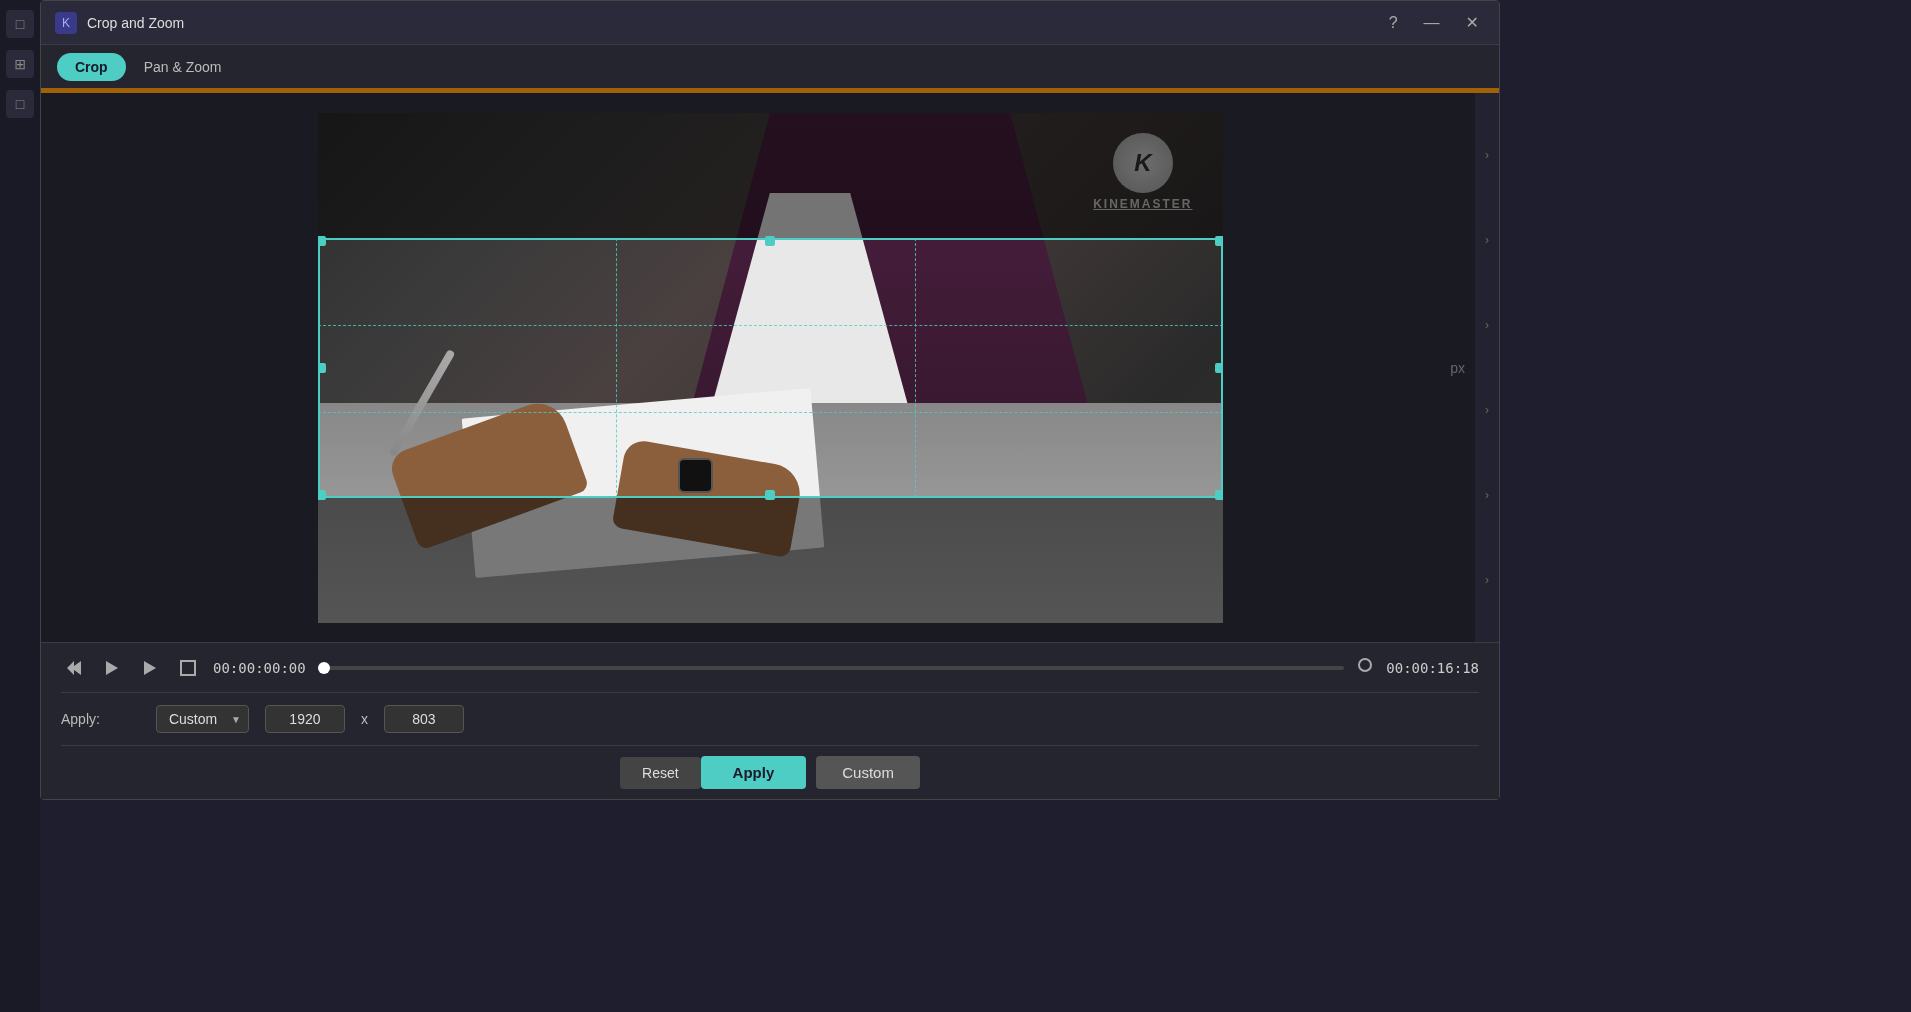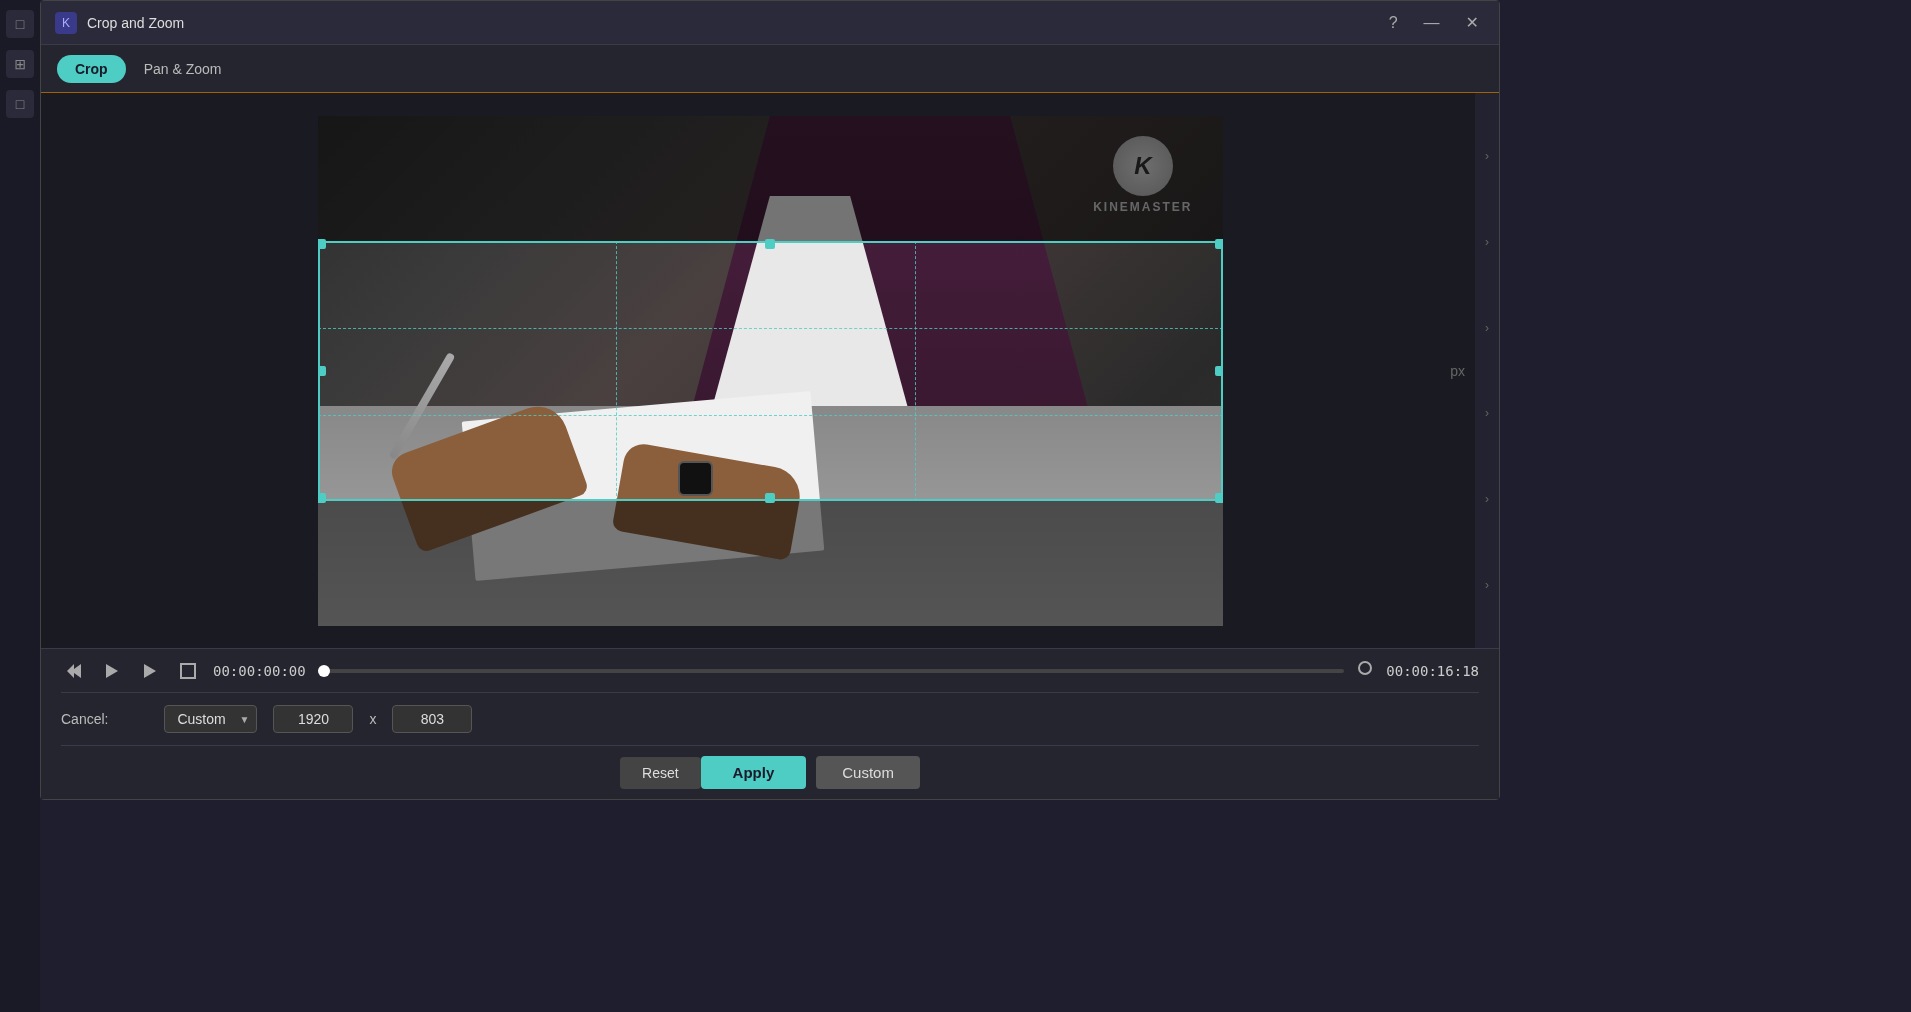--- a/index.html
+++ b/index.html
@@ -78,21 +78,21 @@
       font-size: 16px;
       padding: 2px 6px;
     }
 
     
     .tab-bar {
       display: flex;
       align-items: center;
       padding: 8px 16px;
       background: #252530;
-      border-bottom: 1px solid #a16207;
+      border-bottom: 5px solid #a16207;
       height: 48px;
       flex-shrink: 0;
     }
     .tab {
       padding: 6px 18px;
       border-radius: 20px;
       cursor: pointer;
       font-size: 14px;
       color: #bbb;
       border: none;
@@ -249,20 +249,21 @@
       font-size: 24px;
       font-weight: bold;
       color: #333;
       font-style: italic;
     }
     .kinemaster-text {
       font-size: 12px;
       color: #ccc;
       letter-spacing: 2px;
       font-weight: bold;
+      text-decoration: underline;
     }
 
     
     .crop-overlay {
       position: absolute;
       inset: 0;
       pointer-events: none;
     }
 
     
@@ -338,21 +339,21 @@
       border-top: 1px solid #3a3a4a;
       padding: 0 20px;
       flex-shrink: 0;
     }
 
     
     .playback-bar {
       display: flex;
       align-items: center;
       gap: 12px;
-      height: 44px;
+      height: 50px;
       border-bottom: 1px solid #3a3a4a;
     }
     .playback-btn {
       background: none;
       border: none;
       color: #aaa;
       cursor: pointer;
       font-size: 18px;
       padding: 4px;
       display: flex;
@@ -661,21 +662,21 @@
         </div>
         <button class="loop-btn">
           <svg width="18" height="18" viewBox="0 0 18 18" fill="none" stroke="#aaa" stroke-width="2">
             <circle cx="9" cy="9" r="6"></circle>
           </svg>
         </button>
         <span class="time-display">00:00:16:18</span>
       </div>
 
       <div class="ratio-bar">
-        <span class="ratio-label">Cancel:</span>
+        <span class="ratio-label">Apply:</span>
         <div class="ratio-select-wrapper">
           <select class="ratio-select">
             <option>Custom</option>
             <option>16:9</option>
             <option>4:3</option>
             <option>1:1</option>
             <option>9:16</option>
           </select>
           <span class="ratio-select-arrow">▼</span>
         </div>

